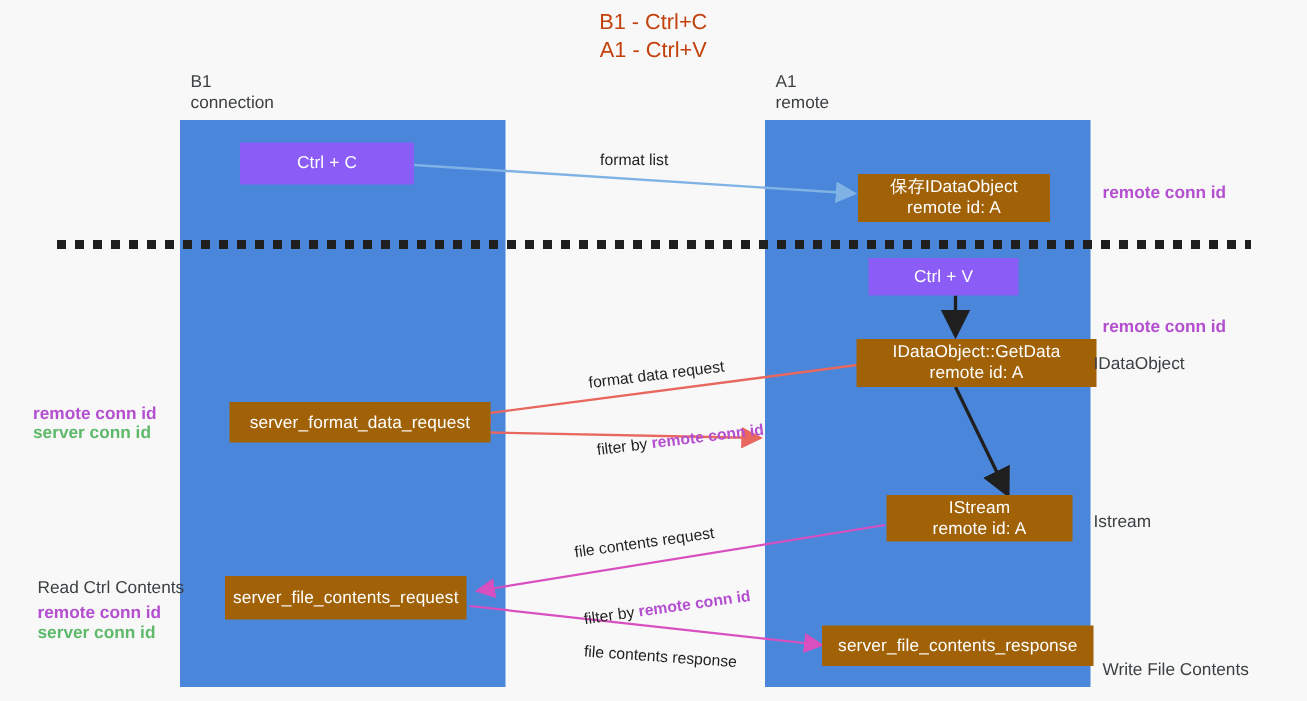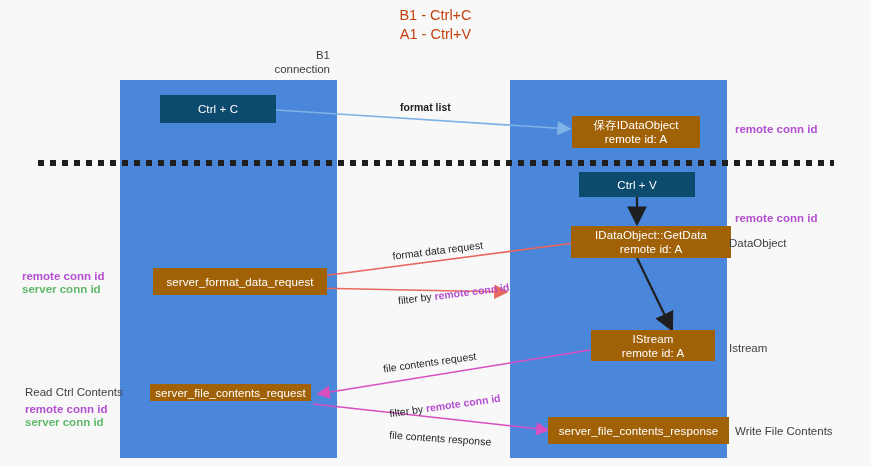--- a/index.html
+++ b/index.html
@@ -22,21 +22,21 @@
     width: 871px;
     text-align: center;
     font-size: 14.5px;
     color: #c2410c;
     line-height: 19px;
     white-space: pre;
   }
   
   .col-head {
     position: absolute;
-    text-align: right;
+    text-align: left;
     font-size: 11.5px;
     color: #3c4043;
     line-height: 14px;
     white-space: pre;
   }
   
   .lane {
     position: absolute;
     background: #4a86d9;
   }
@@ -61,21 +61,21 @@
     flex-direction: column;
     align-items: center;
     justify-content: center;
     color: #ffffff;
     font-size: 11.5px;
     line-height: 14px;
     text-align: center;
     white-space: pre;
     letter-spacing: 0.1px;
   }
-  .node.green { background: #0c4a6e; }
+  .node.green { background: #8b5cf6; }
   .node.orange { background: #a16207; }
   
   .anno {
     position: absolute;
     font-size: 11.5px;
     line-height: 14px;
     white-space: pre;
   }
   .anno.dark   { color: #3c4043; }
   .anno.purple { color: #b44fd0; font-weight: bold; }
@@ -101,20 +101,22 @@
 </head>
 <body>
 
 <div id="canvas">
 
   <div class="title">B1 - Ctrl+C
 A1 - Ctrl+V</div>
 
   <div class="col-head" style="left:127px; top:48px; width:203px;">B1
 connection</div>
+  <div class="col-head" style="left:517px; top:48px; width:203px;">A1
+remote</div>
 
   <div class="lane" style="left:120px; top:80px; width:217px; height:378px;"></div>
   <div class="lane" style="left:510px; top:80px; width:217px; height:378px;"></div>
 
   <svg class="wires">
     <defs>
       <marker id="ah-blue" markerWidth="9" markerHeight="9" refX="8" refY="4.5" orient="auto">
         <path d="M0,0 L9,4.5 L0,9 z" fill="#7fb2e5"></path>
       </marker>
       <marker id="ah-red" markerWidth="9" markerHeight="9" refX="8" refY="4.5" orient="auto">
@@ -141,49 +143,49 @@
     <line x1="590" y1="350" x2="318" y2="394" stroke="#d84fc0" stroke-width="1.5" marker-end="url(#ah-pink)"></line>
 
     <line x1="313" y1="404" x2="548" y2="430" stroke="#d84fc0" stroke-width="1.5" marker-end="url(#ah-pink)"></line>
   </svg>
 
   <div class="node green" style="left:160px; top:95px; width:116px; height:28px;">Ctrl + C</div>
 
   <div class="node orange" style="left:572px; top:116px; width:128px; height:32px;">保存IDataObject
 remote id: A</div>
 
-  <div class="node green" style="left:579px; top:172px; width:116px; height:25px;">Ctrl + V</div>
+  <div class="node green" style="left:579px; top:172px; width:100px; height:25px;">Ctrl + V</div>
 
   <div class="node orange" style="left:571px; top:226px; width:160px; height:32px;">IDataObject::GetData
 remote id: A</div>
 
   <div class="node orange" style="left:153px; top:268px; width:174px; height:27px;">server_format_data_request</div>
 
 
   <div class="node orange" style="left:591px; top:330px; width:124px; height:31px;">IStream
 remote id: A</div>
 
-  <div class="node orange" style="left:150px; top:384px; width:161px; height:17px;">server_file_contents_request</div>
+  <div class="node orange" style="left:150px; top:384px; width:161px; height:29px;">server_file_contents_request</div>
 
   <div class="node orange" style="left:548px; top:417px; width:181px; height:27px;">server_file_contents_response</div>
 
   <div class="anno purple" style="left:735px; top:122px;">remote conn id</div>
   <div class="anno purple" style="left:735px; top:211px;">remote conn id</div>
-  <div class="anno dark" style="left:729px; top:236px;">DataObject</div>
+  <div class="anno dark" style="left:729px; top:236px;">IDataObject</div>
   <div class="anno dark" style="left:729px; top:341px;">Istream</div>
-  <div class="anno dark" style="left:735px; top:424px;">Write File Contents</div>
+  <div class="anno dark" style="left:735px; top:440px;">Write File Contents</div>
 
   <div class="anno purple" style="left:22px; top:269px;">remote conn id</div>
   <div class="anno green" style="left:22px; top:282px;">server conn id</div>
 
   <div class="anno dark" style="left:25px; top:385px;">Read Ctrl Contents</div>
   <div class="anno purple" style="left:25px; top:402px;">remote conn id</div>
   <div class="anno green" style="left:25px; top:415px;">server conn id</div>
 
-  <div class="edge-label" style="left:400px; top:100px;font-weight:bold;">format list</div>
+  <div class="edge-label" style="left:400px; top:100px;">format list</div>
 
   <div class="edge-label rot" style="left:388px; top:219px; transform: rotate(-7deg);">
     <div>format data request</div>
     <div><span>filter by </span><span class="hl-purple">remote conn id</span></div>
   </div>
 
 
   <div class="edge-label rot" style="left:378px; top:332px; transform: rotate(-8deg);">
     <div>file contents request</div>
     <div><span>filter by </span><span class="hl-purple">remote conn id</span></div>

